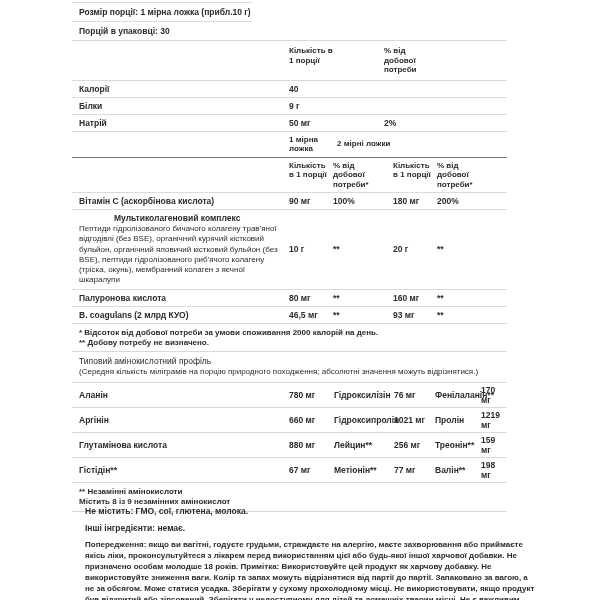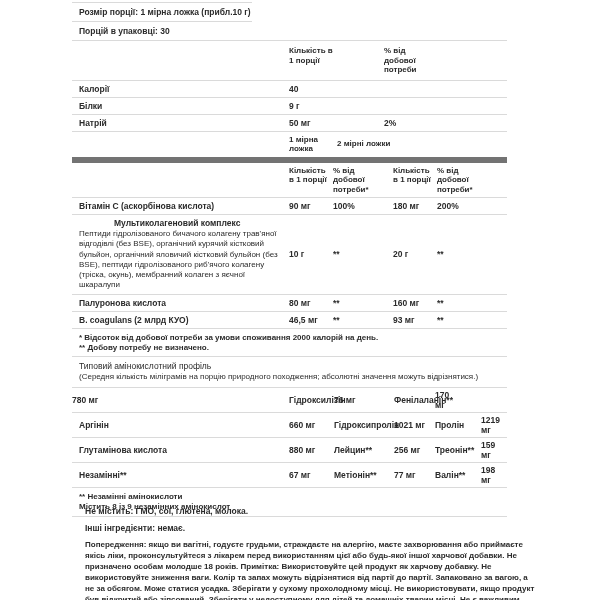--- a/index.html
+++ b/index.html
@@ -20,21 +20,21 @@
   
   .grid3{display:grid;grid-template-columns:217px 95px 123px;align-items:center;border-bottom:1px solid #dadada;}
   .grid3 .cell{font-size:8.5px;font-weight:700;line-height:10px;padding:3px 0;}
   .grid3 .cell.name{padding-left:7px;}
   .hdr3{align-items:start;}
   .hdr3 .cell{font-size:8px;line-height:9.5px;padding:5px 0;}
   .w45{display:inline-block;max-width:46px;}
   .w42{display:inline-block;max-width:42px;}
 
   
-  .gridScoop{display:grid;grid-template-columns:217px 48px 170px;align-items:center;border-bottom:6px solid #737373;}
+  .gridScoop{display:grid;grid-template-columns:217px 48px 170px;align-items:center;border-bottom:1px solid #737373;}
   .gridScoop .cell{font-size:8px;font-weight:700;line-height:9.5px;padding:3px 0;}
 
   
   .grid5{display:grid;grid-template-columns:217px 44px 60px 44px 70px;align-items:center;border-bottom:1px solid #dadada;}
   .grid5 .cell{font-size:8.5px;font-weight:700;line-height:10px;padding:3px 2px 3px 0;}
   .grid5 .cell.name{padding-left:7px;}
   .hdr5 .cell{font-size:8px;line-height:9.5px;padding:3px 2px 3px 0;align-self:start;}
   .desc{font-size:8px;font-weight:400;line-height:10.3px;padding-top:1px;}
 
   
@@ -138,20 +138,21 @@
     <div>* Відсоток від добової потреби за умови споживання 2000 калорій на день.</div>
     <div>** Добову потребу не визначено.</div>
   </div>
 
   <div class="aminoHead">
     <div>Типовий амінокислотний профіль</div>
     <div class="sub">(Середня кількість міліграмів на порцію природного походження; абсолютні значення можуть відрізнятися.)</div>
   </div>
 
   <div class="grid6">
+    <div class="cell name">Аланін</div>
     <div class="cell">780 мг</div>
     <div class="cell">Гідроксилізін</div>
     <div class="cell">76 мг</div>
     <div class="cell">Фенілаланін**</div>
     <div class="cell vwrap">170 мг</div>
   </div>
   <div class="grid6">
     <div class="cell name">Аргінін</div>
     <div class="cell">660 мг</div>
     <div class="cell">Гідроксипролін</div>
@@ -161,21 +162,21 @@
   </div>
   <div class="grid6">
     <div class="cell name">Глутамінова кислота</div>
     <div class="cell">880 мг</div>
     <div class="cell">Лейцин**</div>
     <div class="cell">256 мг</div>
     <div class="cell">Треонін**</div>
     <div class="cell vwrap">159 мг</div>
   </div>
   <div class="grid6">
-    <div class="cell name">Незамінні**</div>
+    <div class="cell name">Гістідін**</div>
     <div class="cell">67 мг</div>
     <div class="cell">Метіонін**</div>
     <div class="cell">77 мг</div>
     <div class="cell">Валін**</div>
     <div class="cell vwrap">198 мг</div>
   </div>
 
   <div class="fnblock">
     <div>** Незамінні амінокислоти</div>
     <div>Містить 8 із 9 незамінних амінокислот</div>

